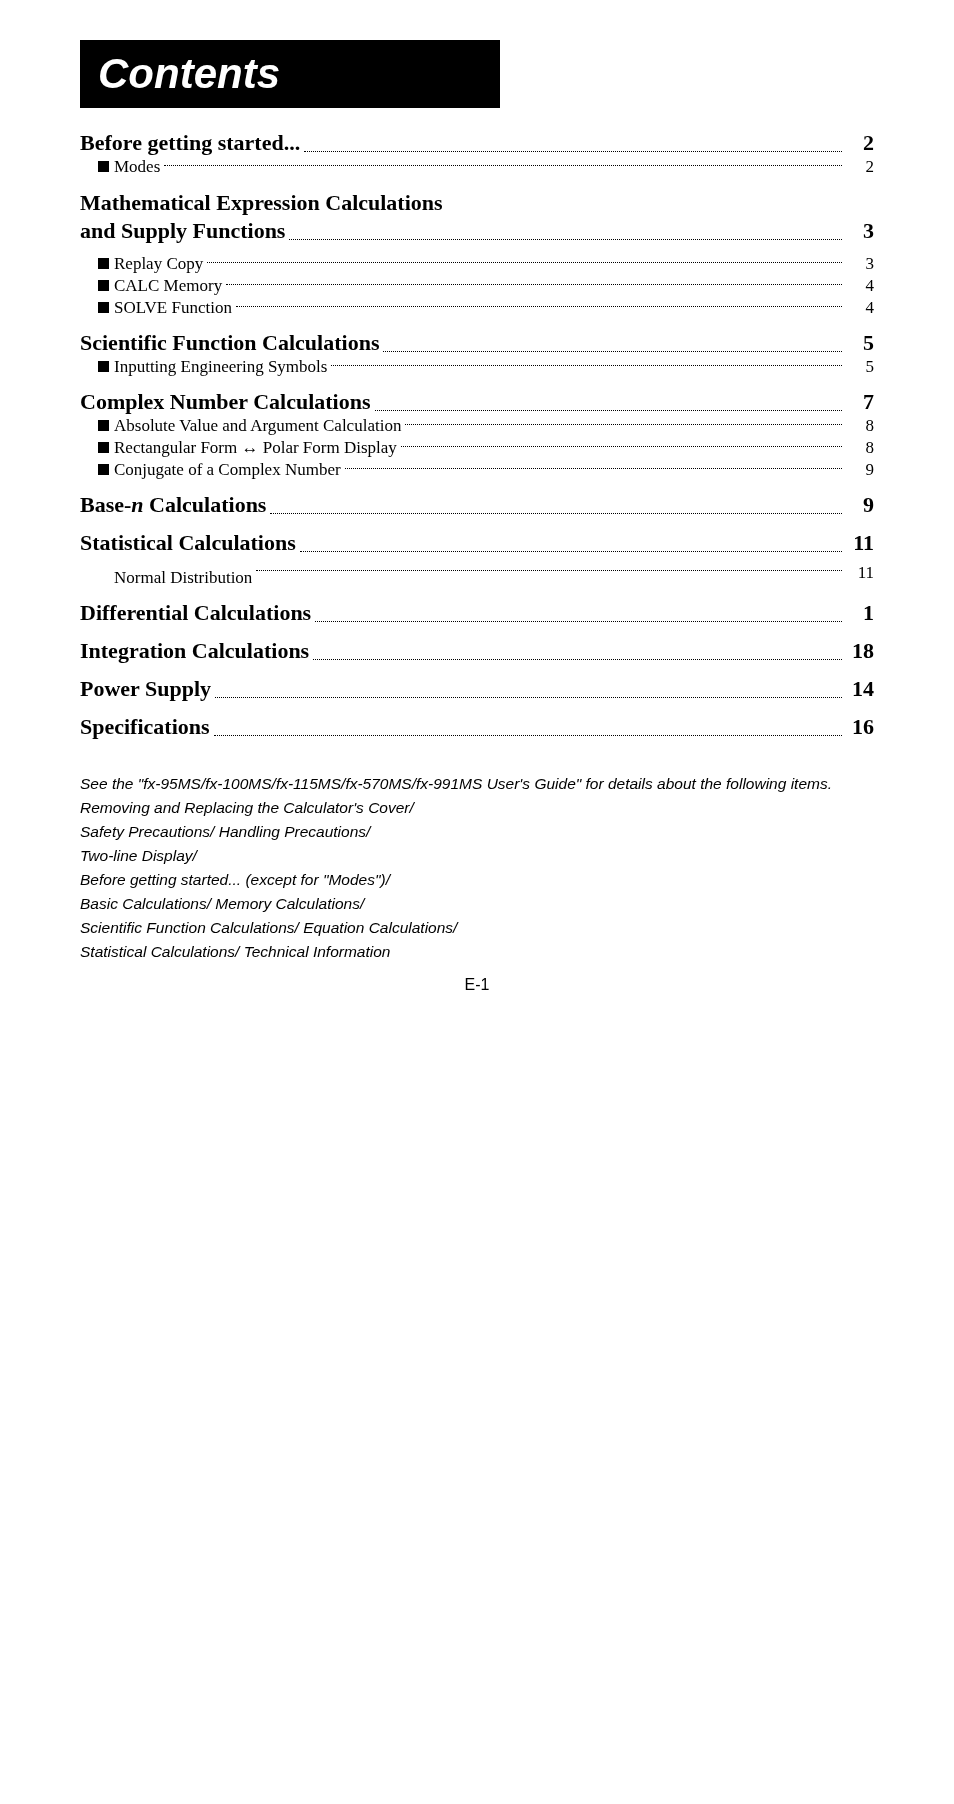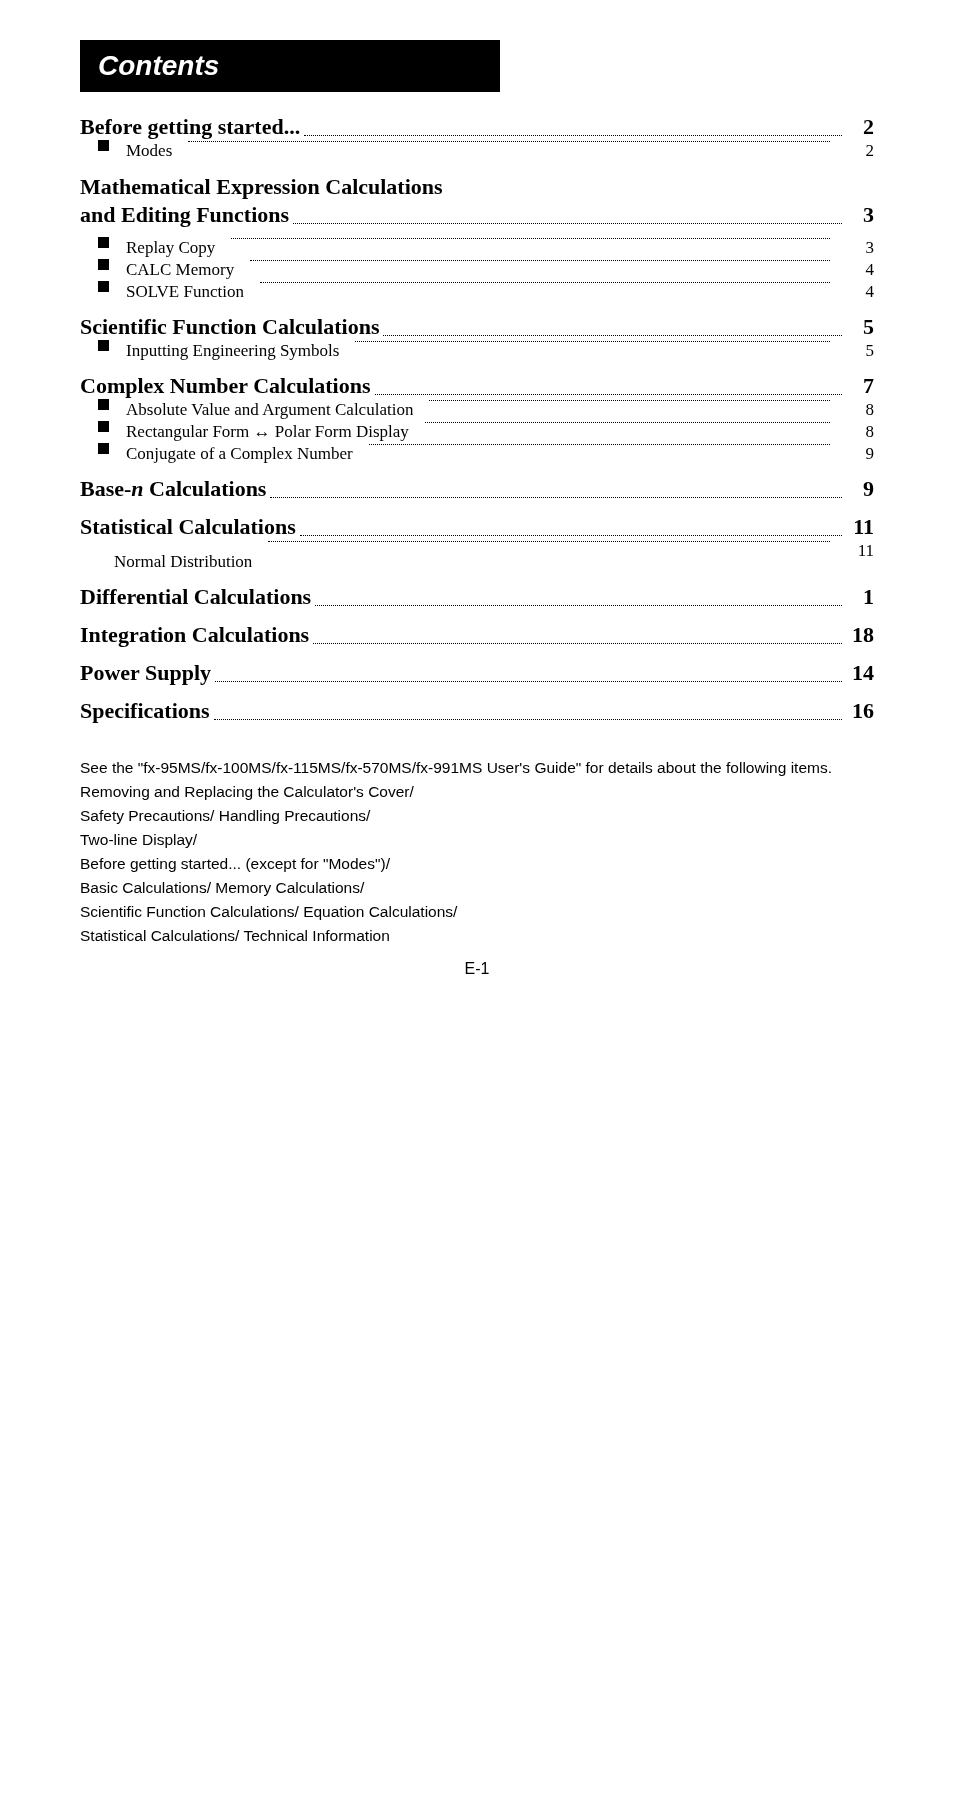--- a/index.html
+++ b/index.html
@@ -13,21 +13,21 @@
       min-height: 1804px;
       background: #ffffff;
       font-family: 'Times New Roman', Times, serif;
       padding: 40px 80px 60px 80px;
     }
 
     .contents-header {
       background: #000000;
       color: #ffffff;
       font-family: Arial, Helvetica, sans-serif;
-      font-size: 28px;
+      font-size: 42px;
       font-weight: 900;
       font-style: italic;
       padding: 10px 18px 10px 18px;
       margin-bottom: 22px;
       display: inline-block;
       min-width: 420px;
     }
 
     .toc-section {
       margin-bottom: 4px;
@@ -56,24 +56,23 @@
 
     .toc-row-num {
       font-size: 22px;
       font-weight: 700;
       min-width: 28px;
       text-align: right;
     }
 
     .toc-sub-entry {
       display: flex;
-      align-items: flex-start;
+      align-items: center;
       margin-left: 18px;
       margin-bottom: 2px;
-      gap: 12px;
     }
 
     .toc-sub-entry .sub-label {
       font-size: 17px;
       font-weight: 400;
       white-space: nowrap;
     }
 
     .toc-sub-entry .sub-square {
       display: inline-block;
@@ -106,20 +105,21 @@
 
     .footnote-block {
       margin-top: 32px;
       font-size: 15.5px;
       line-height: 1.55;
       font-family: Arial, Helvetica, sans-serif;
     }
 
     .footnote-block p {
       margin-bottom: 0px;
+      font-style: italic;
     }
 
     .page-num {
       text-align: center;
       font-size: 16px;
       margin-top: 12px;
       font-family: Arial, Helvetica, sans-serif;
     }
   </style>
 </head>
@@ -142,21 +142,21 @@
       <span class="sub-label">Modes</span>
       <span class="sub-dots"></span>
       <span class="sub-num">2</span>
     </div>
   </div>
 
   <div class="toc-section section-gap">
     <div style="font-size:22px;font-weight:700;line-height:1.25;margin-bottom:10px;">
       <div>Mathematical Expression Calculations</div>
       <div class="toc-row">
-        <span class="toc-row-label"><b>and Editing Functions</b></span>
+        <span class="toc-row-label"><b>and Supply Functions</b></span>
         <span class="toc-row-dots"></span>
         <span class="toc-row-num"><b>3</b></span>
       </div>
     </div>
     <div class="toc-sub-entry">
       <span class="sub-square"></span>
       <span class="sub-label">Replay Copy</span>
       <span class="sub-dots"></span>
       <span class="sub-num">3</span>
     </div>

